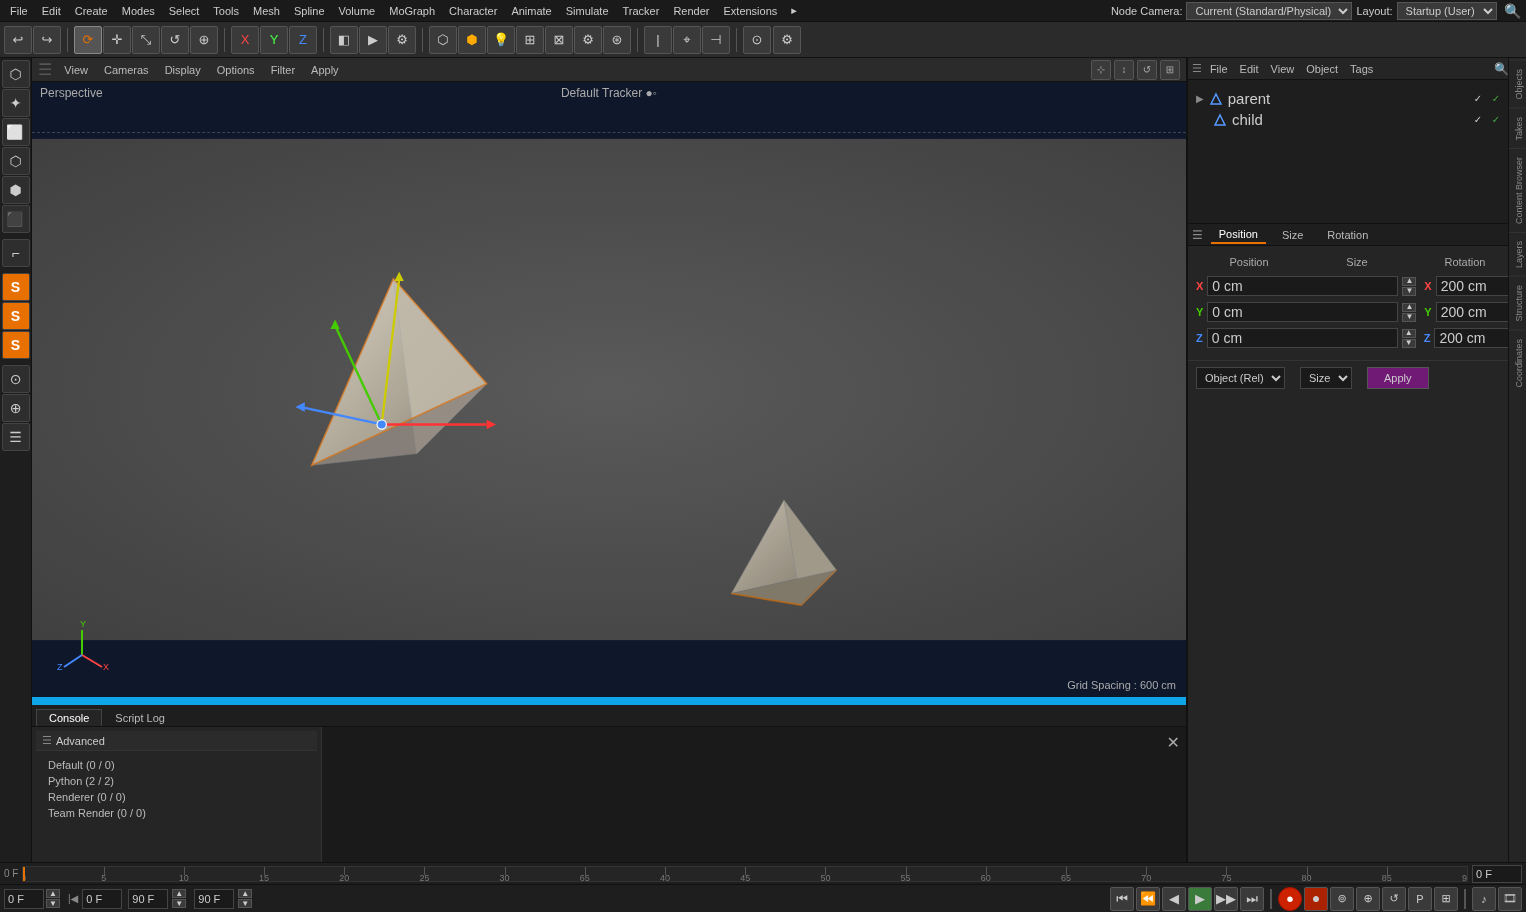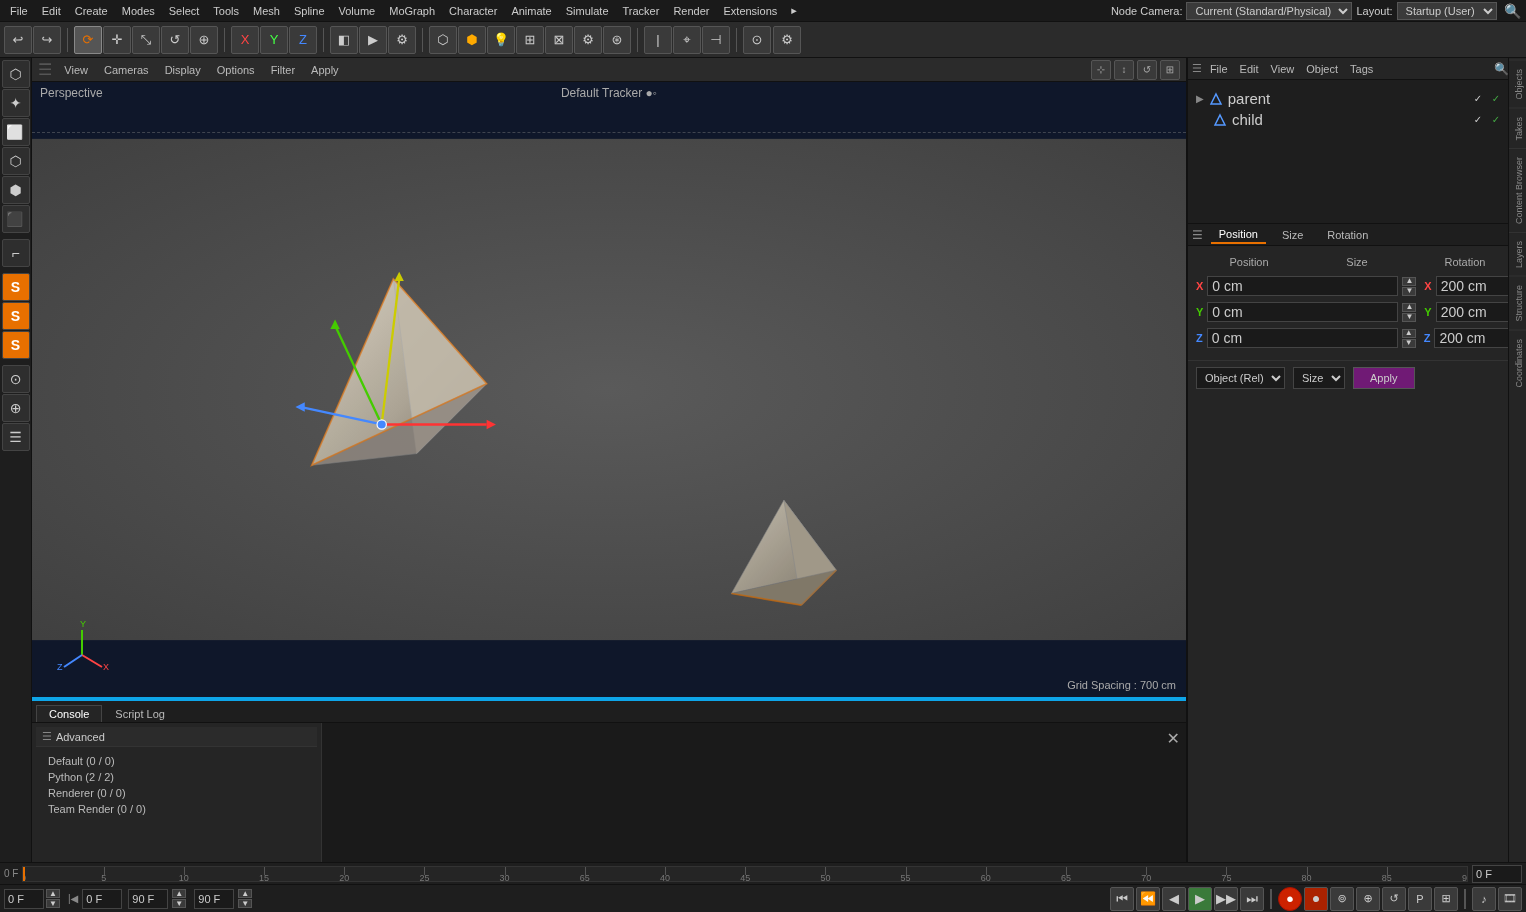--- a/index.html
+++ b/index.html
@@ -381,21 +381,21 @@
     .prop-col-header {
       text-align: center;
       color: #aaa;
       font-size: 11px;
       padding: 2px 0;
     }
     #props-footer {
       display: flex;
       align-items: center;
       padding: 6px 8px;
-      gap: 8px;
+      gap: 15px;
       border-top: 1px solid #333;
     }
     .props-dropdown {
       background: #1a1a1a;
       border: 1px solid #444;
       color: #ccc;
       font-size: 11px;
       padding: 2px 4px;
       height: 22px;
     }
@@ -562,21 +562,21 @@
     #viewport-3d {
       flex: 1;
       background: #0f172a;
       position: relative;
       min-height: 300px;
     }
     #console-wrapper {
       position: relative;
       height: 165px;
       background: #7f1d1d;
-      border-top: 4px solid #0ea5e9;
+      border-top: 8px solid #0ea5e9;
       display: flex;
       flex-direction: column;
     }
   </style>
 </head>
 <body>
 
 <div id="app-wrapper">
 
   <div id="top-menubar">
@@ -754,21 +754,21 @@
           <svg width="60" height="60" viewBox="0 0 60 60">
             <line x1="30" y1="40" x2="30" y2="15" stroke="#44cc00" stroke-width="2"></line>
             <text x="28" y="12" fill="#44cc00" font-size="9">Y</text>
             <line x1="30" y1="40" x2="50" y2="52" stroke="#ff4444" stroke-width="2"></line>
             <text x="51" y="55" fill="#ff4444" font-size="9">X</text>
             <line x1="30" y1="40" x2="12" y2="52" stroke="#4488ff" stroke-width="2"></line>
             <text x="5" y="55" fill="#4488ff" font-size="9">Z</text>
           </svg>
         </div>
 
-        <div id="grid-spacing-label">Grid Spacing : 700 cm</div>
+        <div id="grid-spacing-label">Grid Spacing : 600 cm</div>
       </div>
 
       <div id="console-wrapper">
 
         <div id="console-tabs">
           <div class="console-tab active">Console</div>
           <div class="console-tab">Script Log</div>
         </div>
 
         <div id="console-content" style="display:flex;flex:1;overflow:hidden;position:relative;">

